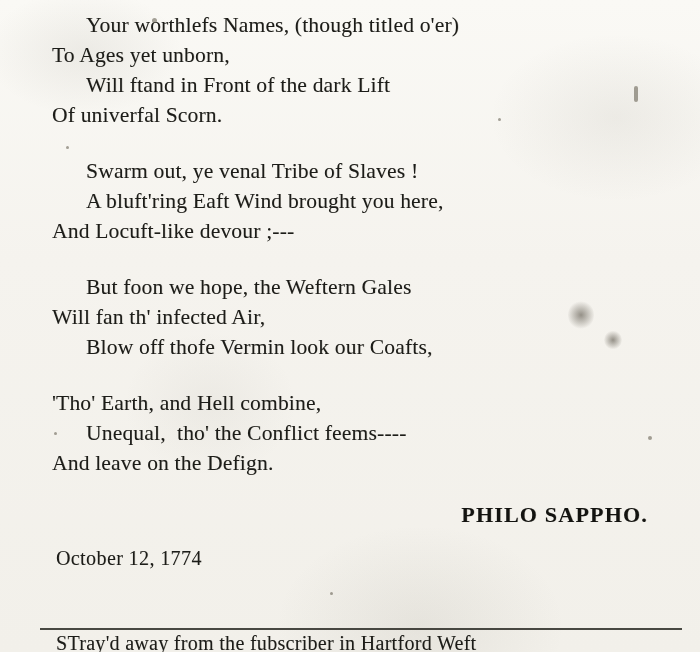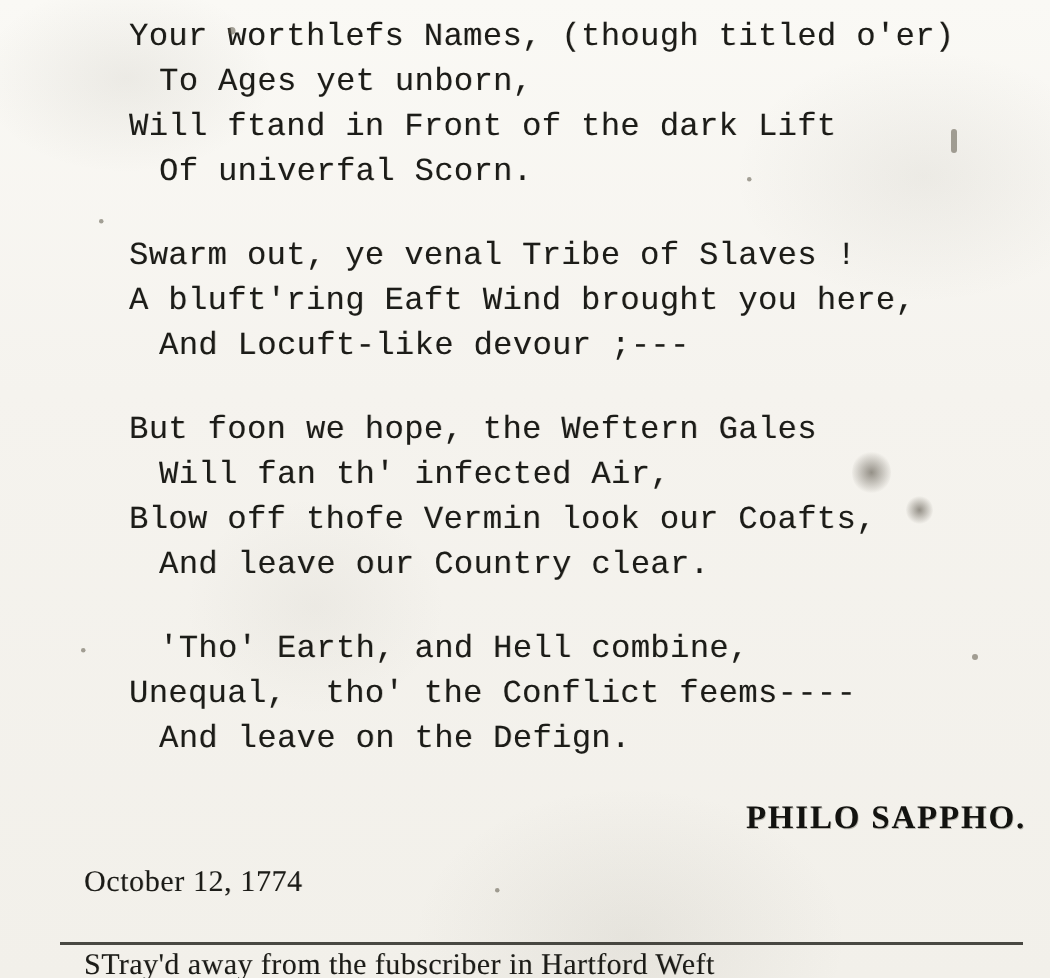--- a/index.html
+++ b/index.html
@@ -31,38 +31,37 @@
   }
   .poem {
     position: absolute;
     left: 0; top: 0;
     width: 700px;
     padding: 10px 0 0 0;
     box-sizing: border-box;
   }
   .stanza {
     margin: 0 0 26px 0;
-    font-family: Liberation Mono, monospace;
   }
   .line {
     font-size: 21.5px;
     line-height: 30px;
     white-space: pre;
     letter-spacing: 0.2px;
     color: #1c1c18;
     text-shadow: 0.4px 0.3px 0 rgba(60,55,45,0.30);
   }
   .line.i0 { padding-left: 86px; }
-  .line.i1 { padding-left: 106px; }
+  .line.i1 { padding-left: 52px; }
   .signature {
     font-size: 22px;
     line-height: 30px;
     letter-spacing: 1.2px;
     text-align: right;
-    padding-right: 16px;
+    padding-right: 52px;
     margin-top: -4px;
     font-weight: 600;
     color: #131310;
     text-shadow: 0.5px 0.4px 0 rgba(60,55,45,0.32);
   }
   .dateline {
     font-size: 20px;
     line-height: 28px;
     padding-left: 56px;
     margin-top: 14px;
@@ -122,21 +121,20 @@
     <div class="stanza">
       <div class="line i0">Swarm out, ye venal Tribe of Slaves !</div>
       <div class="line i0">A bluft'ring Eaft Wind brought you here,</div>
       <div class="line i1">And Locuft-like devour ;---</div>
     </div>
 
     <div class="stanza">
       <div class="line i0">But foon we hope, the Weftern Gales</div>
       <div class="line i1">Will fan th' infected Air,</div>
       <div class="line i0">Blow off thofe Vermin look our Coafts,</div>
-      <div class="line i1">And leave our Country clear.</div>
     </div>
 
     <div class="stanza">
       <div class="line i1">'Tho' Earth, and Hell combine,</div>
       <div class="line i0">Unequal,  tho' the Conflict feems----</div>
       <div class="line i1">And leave on the Defign.</div>
     </div>
 
     <div class="signature">PHILO SAPPHO.</div>
 

